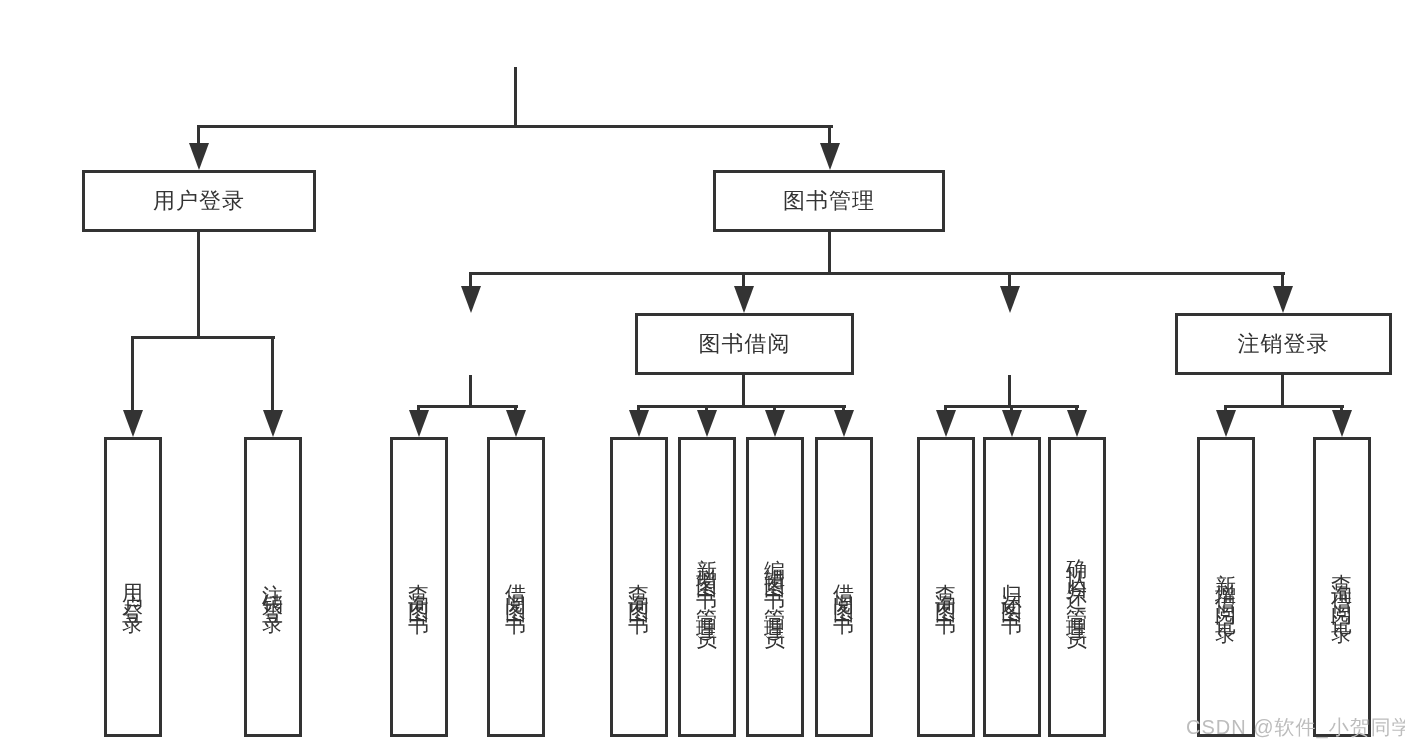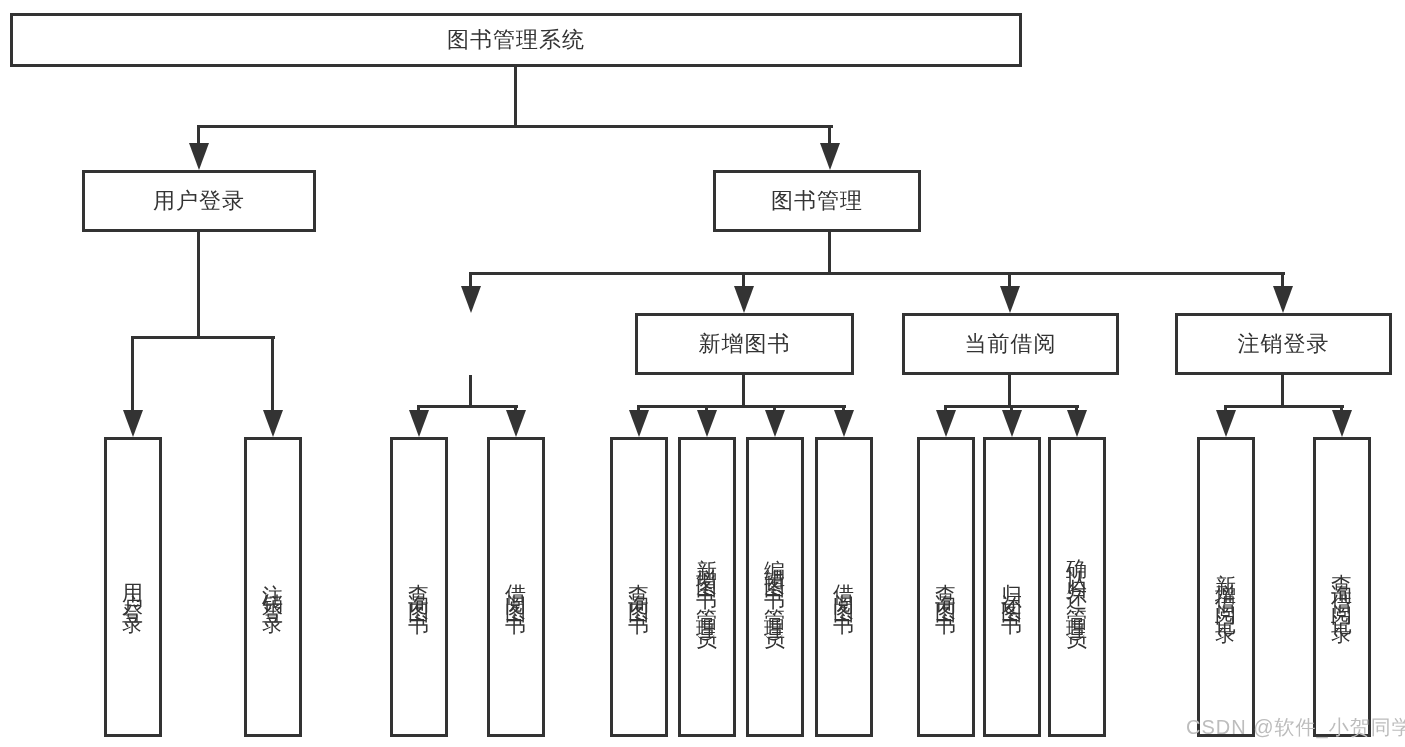--- a/index.html
+++ b/index.html
@@ -68,36 +68,30 @@
     color:var(--wm);
     white-space:nowrap;
     z-index:3;
   }
 </style>
 </head>
 <body>
 
 <div class="stage">
 
-  <div class="hbox" style="left:10px;top:13px;width:1012px;height:54px;">
-    <span>图书管理系统</span>
-  </div>
 
   <div class="hbox" style="left:82px;top:170px;width:234px;height:62px;">
     <span>用户登录</span>
   </div>
-  <div class="hbox" style="left:713px;top:170px;width:208px;height:62px;">
+  <div class="hbox" style="left:713px;top:170px;width:232px;height:62px;">
     <span>图书管理</span>
   </div>
 
   <div class="hbox" style="left:635px;top:313px;width:219px;height:62px;">
-    <span>新增图书</span>
-  </div>
-  <div class="hbox" style="left:902px;top:313px;width:217px;height:62px;">
-    <span>当前借阅</span>
+    <span>图书借阅</span>
   </div>
   <div class="hbox" style="left:1175px;top:313px;width:217px;height:62px;">
     <span>注销登录</span>
   </div>
 
   <div class="leaf" style="left:104px;">
     <span>用户登录</span>
   </div>
   <div class="leaf" style="left:244px;">
     <span>注销登录</span>

